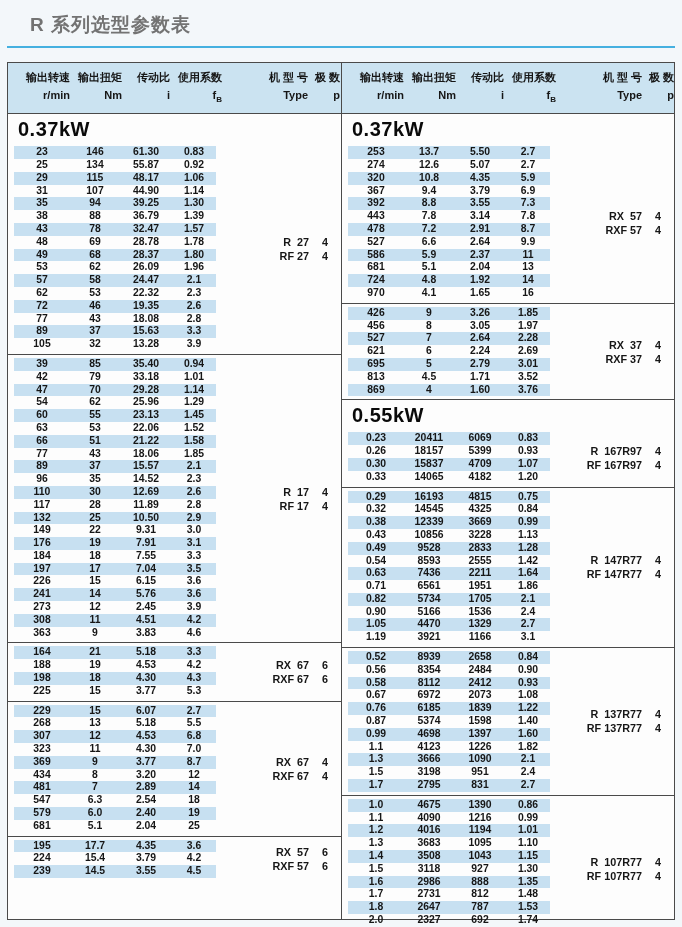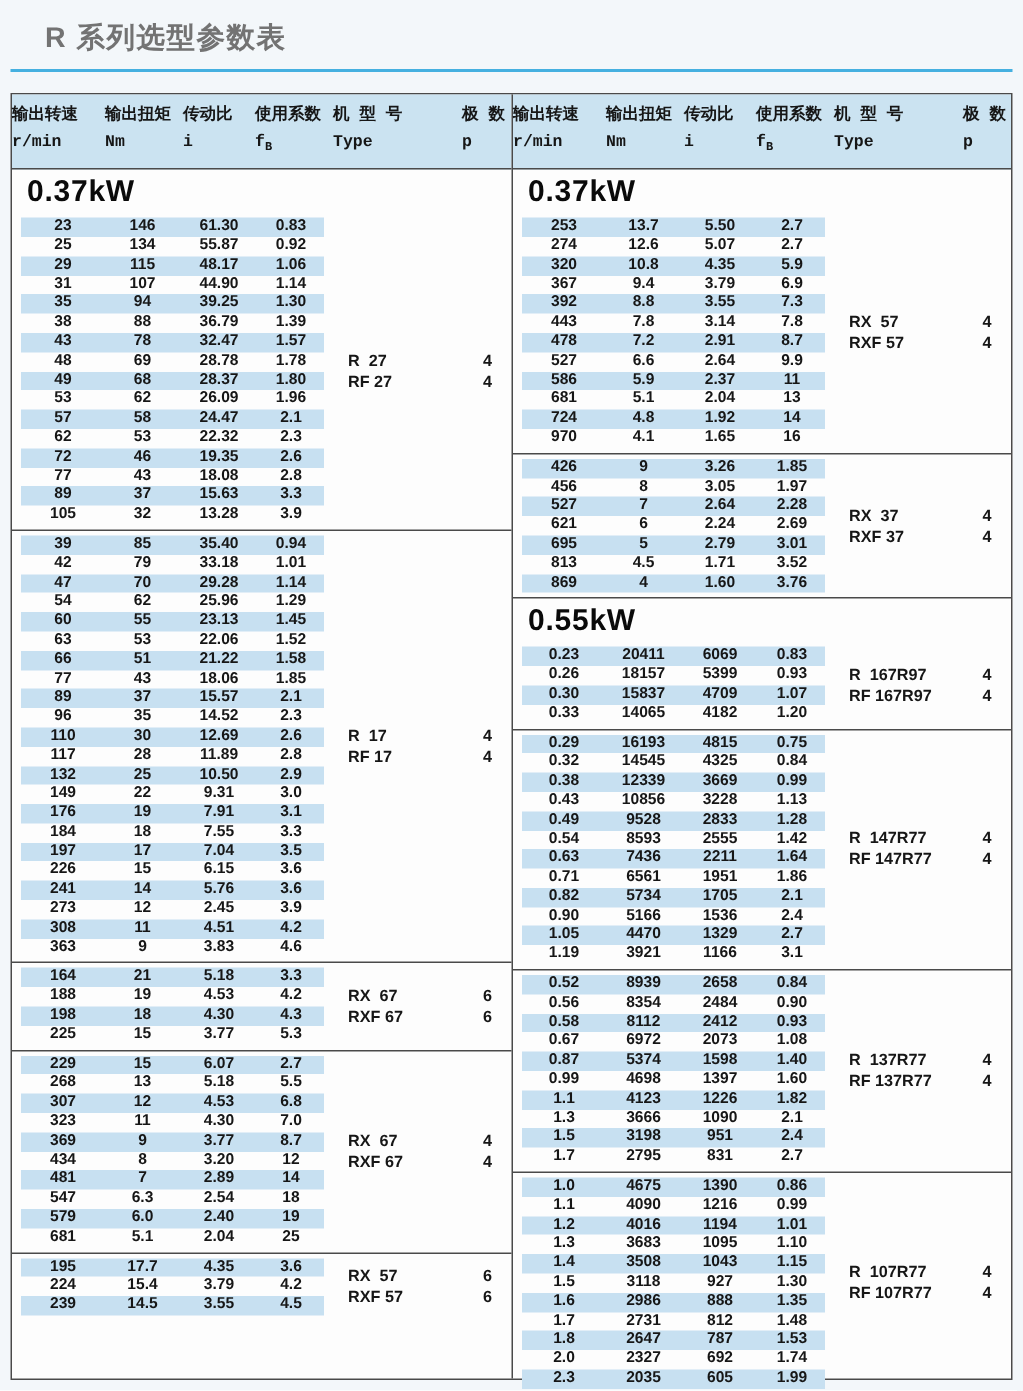--- a/index.html
+++ b/index.html
@@ -33,39 +33,39 @@
   .half{width:50%;box-sizing:border-box;display:flex;flex-direction:column;}
   .half.right{border-left:1px solid var(--border);}
   .thead{
     background:var(--headbg);
     border-bottom:1px solid var(--border);
     padding:5px 0 4px 0;
   }
   .thr{display:flex;line-height:18px;}
   .thr.cn{font-weight:bold;font-size:11px;}
   .thr.unit{font-weight:bold;font-size:11px;}
-  .hc{text-align:left;box-sizing:border-box;font-family:Liberation Mono, monospace;}
+  .hc{text-align:right;box-sizing:border-box;}
   .hc.c1{width:62px;} .hc.c2{width:52px;} .hc.c3{width:48px;}
   .hc.c4{width:52px;} .hc.c5{width:86px;} .hc.c6{width:32px;}
   .hc sub{font-size:8px;}
   .tbody{flex:1;display:flex;flex-direction:column;}
   .seclabel{
     font-size:20px;font-weight:bold;color:#0a0a0a;
     padding:4px 0 2px 10px;letter-spacing:0.5px;
   }
   .sep{border-top:1px solid var(--border);}
   .block{display:flex;padding:3px 0;}
   .rows{width:202px;margin-left:6px;}
   .row{display:flex;line-height:12.8px;font-size:10.4px;font-weight:bold;}
   .row:nth-child(odd){background:var(--stripe);}
   .dc{text-align:center;box-sizing:border-box;}
   .dc.c1{width:56px;} .dc.c2{width:50px;} .dc.c3{width:52px;} .dc.c4{width:44px;}
   .typebox{flex:1;display:flex;flex-direction:column;justify-content:center;}
   .tl{display:flex;line-height:14px;font-size:10.8px;font-weight:bold;}
-  .tn{flex:1;padding-left:16px;white-space:pre;}
+  .tn{flex:1;padding-left:16px;white-space:pre;text-align:right;}
   .tp{width:32px;text-align:center;}
 </style>
 </head>
 <body>
 
 <div class="page">
   <h1 class="title">R 系列选型参数表</h1>
   <div class="rule"></div>
   <div class="tablewrap">
     <div class="half" id="half-left">
@@ -799,20 +799,26 @@
                 <span class="dc c3">2412</span>
                 <span class="dc c4">0.93</span>
               </div>
               <div class="row">
                 <span class="dc c1">0.67</span>
                 <span class="dc c2">6972</span>
                 <span class="dc c3">2073</span>
                 <span class="dc c4">1.08</span>
               </div>
               <div class="row">
+                <span class="dc c1">0.76</span>
+                <span class="dc c2">6185</span>
+                <span class="dc c3">1839</span>
+                <span class="dc c4">1.22</span>
+              </div>
+              <div class="row">
                 <span class="dc c1">0.87</span>
                 <span class="dc c2">5374</span>
                 <span class="dc c3">1598</span>
                 <span class="dc c4">1.40</span>
               </div>
               <div class="row">
                 <span class="dc c1">0.99</span>
                 <span class="dc c2">4698</span>
                 <span class="dc c3">1397</span>
                 <span class="dc c4">1.60</span>

